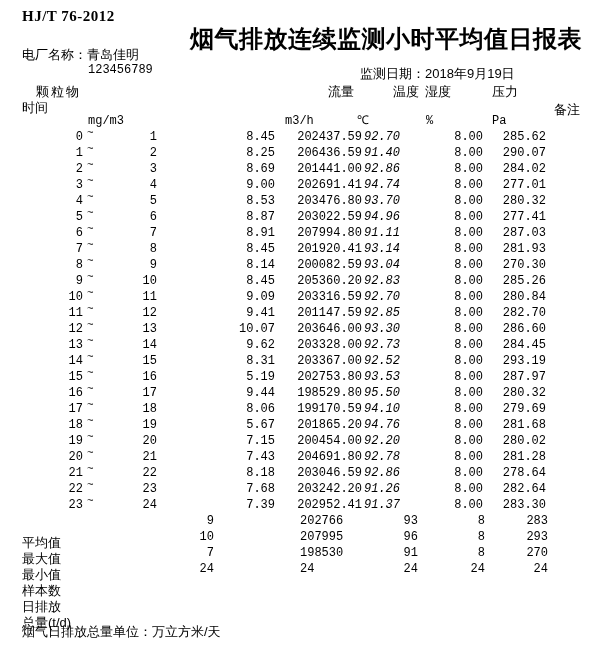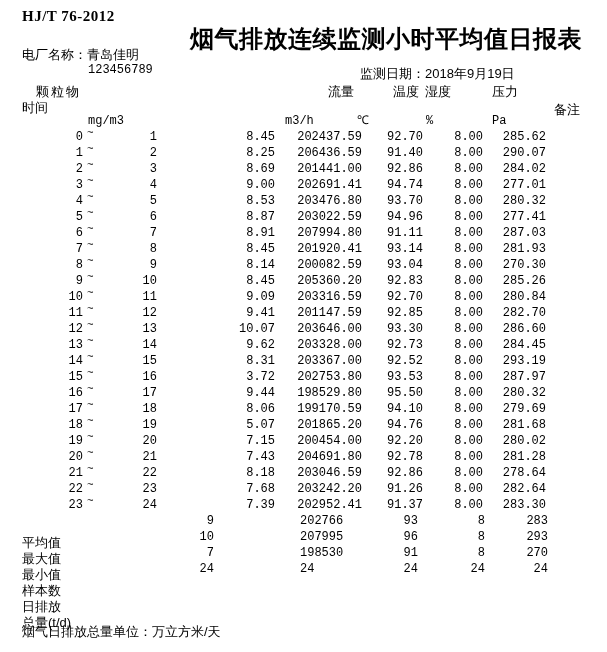--- a/index.html
+++ b/index.html
@@ -35,21 +35,21 @@
   .u-pres { left:492px; top:114px; }
 
   .layer { position:absolute; left:0; top:0; width:607px; height:652px; }
   .hrow { position:absolute; left:0; width:607px; height:16px; }
   .cell { position:absolute; top:0; font-family:"Liberation Mono", monospace; font-size:12px; white-space:pre; }
   .c-hstart { left:55px;  width:28px; text-align:right; }
   .c-tilde  { left:87px;  top:-3px; font-size:11px; }
   .c-hend   { left:129px; width:28px; text-align:right; }
   .c-pm     { left:213px; width:62px; text-align:right; }
   .c-flow   { left:280px; width:82px; text-align:right; }
-  .c-temp   { left:384px; width:42px; text-align:center; }
+  .c-temp   { left:364px; width:42px; text-align:left;font-style:italic; }
   .c-hum    { left:441px; width:42px; text-align:right; }
   .c-pres   { left:494px; width:52px; text-align:right; }
 
   .s-label { left:22px; font-family:"Liberation Sans", sans-serif; font-size:13px;margin-top:20px; }
   .s-v1    { left:150px; width:64px; text-align:right; }
   .s-flow  { left:300px; width:72px; text-align:left; }
   .s-temp  { left:376px; width:42px; text-align:right; }
   .s-hum   { left:443px; width:42px; text-align:right; }
   .s-pres  { left:496px; width:52px; text-align:right; }
 
@@ -230,21 +230,21 @@
         <span class="cell c-pm">8.31</span>
         <span class="cell c-flow">203367.00</span>
         <span class="cell c-temp">92.52</span>
         <span class="cell c-hum">8.00</span>
         <span class="cell c-pres">293.19</span>
       </div>
       <div class="hrow" style="top: 370px;">
         <span class="cell c-hstart">15</span>
         <span class="cell c-tilde">~</span>
         <span class="cell c-hend">16</span>
-        <span class="cell c-pm">3.72</span>
+        <span class="cell c-pm">5.19</span>
         <span class="cell c-flow">202753.80</span>
         <span class="cell c-temp">93.53</span>
         <span class="cell c-hum">8.00</span>
         <span class="cell c-pres">287.97</span>
       </div>
       <div class="hrow" style="top: 386px;">
         <span class="cell c-hstart">16</span>
         <span class="cell c-tilde">~</span>
         <span class="cell c-hend">17</span>
         <span class="cell c-pm">9.44</span>
@@ -260,21 +260,21 @@
         <span class="cell c-pm">8.06</span>
         <span class="cell c-flow">199170.59</span>
         <span class="cell c-temp">94.10</span>
         <span class="cell c-hum">8.00</span>
         <span class="cell c-pres">279.69</span>
       </div>
       <div class="hrow" style="top: 418px;">
         <span class="cell c-hstart">18</span>
         <span class="cell c-tilde">~</span>
         <span class="cell c-hend">19</span>
-        <span class="cell c-pm">5.07</span>
+        <span class="cell c-pm">5.67</span>
         <span class="cell c-flow">201865.20</span>
         <span class="cell c-temp">94.76</span>
         <span class="cell c-hum">8.00</span>
         <span class="cell c-pres">281.68</span>
       </div>
       <div class="hrow" style="top: 434px;">
         <span class="cell c-hstart">19</span>
         <span class="cell c-tilde">~</span>
         <span class="cell c-hend">20</span>
         <span class="cell c-pm">7.15</span>

